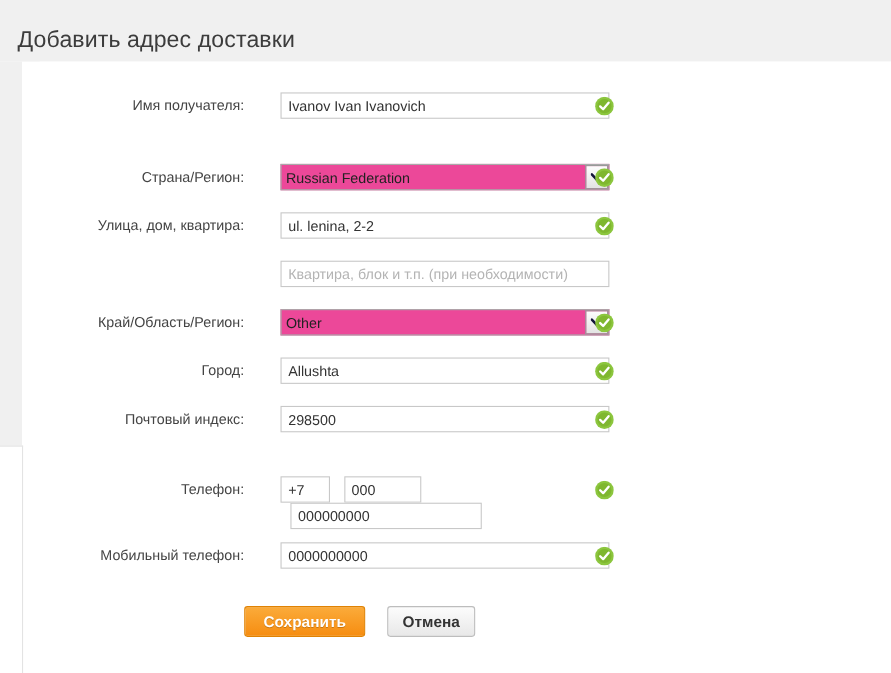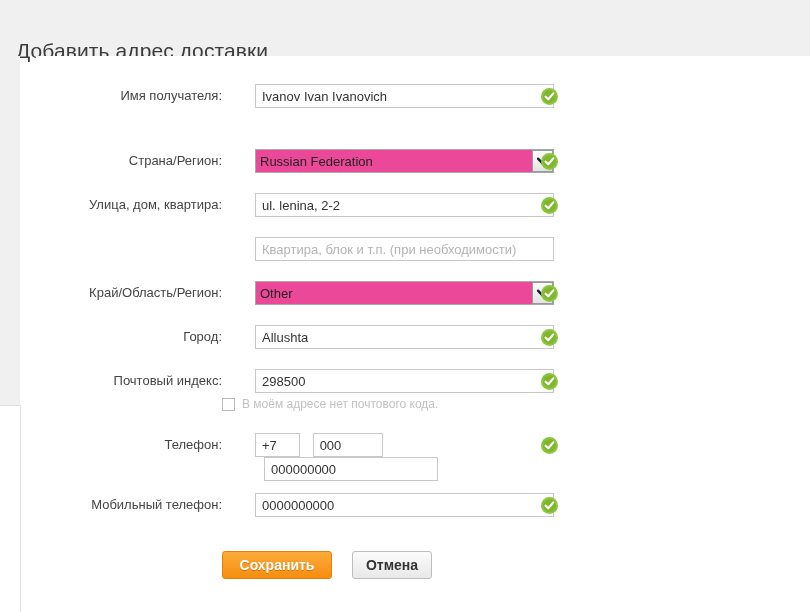--- a/index.html
+++ b/index.html
@@ -28,21 +28,21 @@
     position: absolute;
     left: 0;
     top: 0;
     width: 810px;
     height: 56px;
     background: #f0f0f0;
   }
   .page-title {
     position: absolute;
     left: 16px;
-    top: 25px;
+    top: 11px;
     font-size: 21px;
     font-weight: normal;
     color: #3c3c3c;
     letter-spacing: 0.1px;
     white-space: nowrap;
   }
   .left-gutter {
     position: absolute;
     left: 0;
     top: 56px;
@@ -354,24 +354,20 @@
       </div>
       <span class="ok" style="left:505px; top:4px;">
         <svg width="17" height="17" viewBox="0 0 17 17">
           <circle cx="8.5" cy="8.5" r="8.5" fill="#8cc63e"></circle>
           <circle cx="8.5" cy="8.5" r="6.4" fill="#7fb72f"></circle>
           <path d="M4.6 8.7 L7.3 11.3 L12.3 5.4" stroke="#ffffff" stroke-width="2.1" fill="none" stroke-linecap="round" stroke-linejoin="round"></path>
         </svg>
       </span>
     </div>
 
-    <div class="check-row" style="top:341px;">
-      <span class="cbx"></span>
-      <span class="cbx-label">В моём адресе нет почтового кода.</span>
-    </div>
 
     <div class="row" style="top:377px;">
       <div class="label-wrap">
         <span class="label">Телефон:</span>
       </div>
       <div class="field">
         <input class="txt w-ccode" type="text" value="+7" style="">
         <input class="txt w-acode" type="text" style="margin-left: 9px;" value="000">
         <input class="txt w-number" type="text" style="margin-left: 9px;" value="000000000">
       </div>

